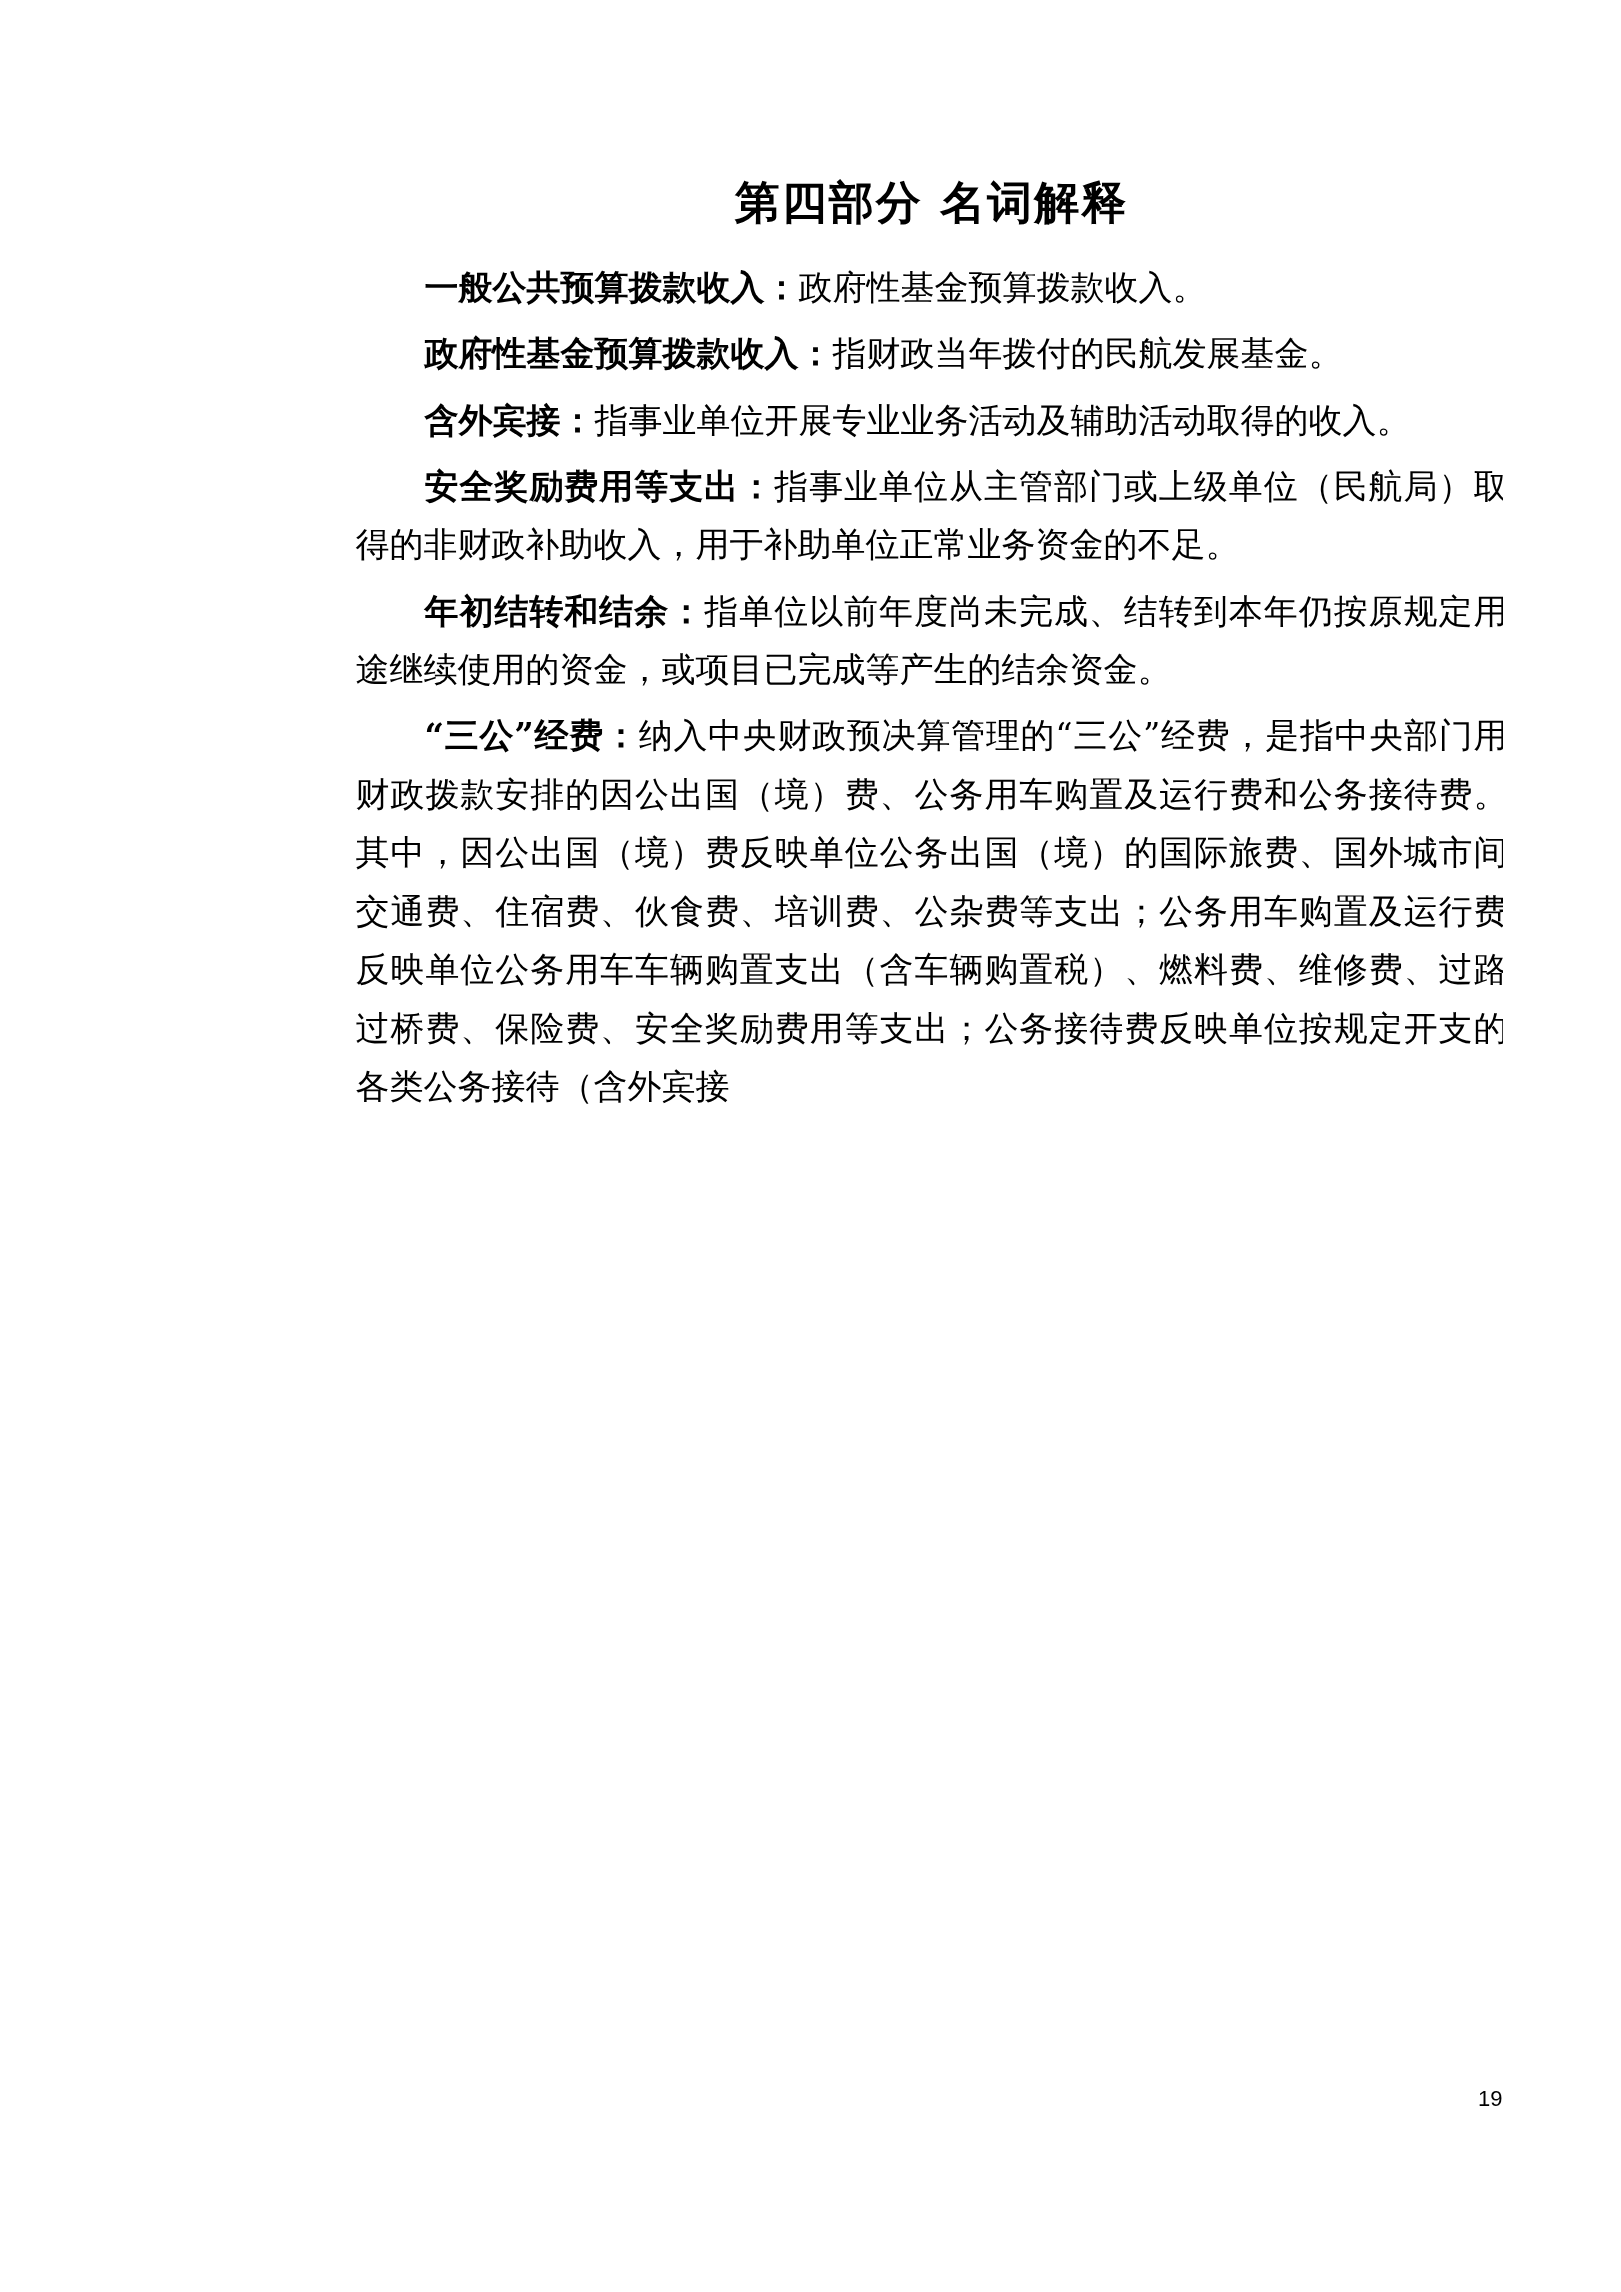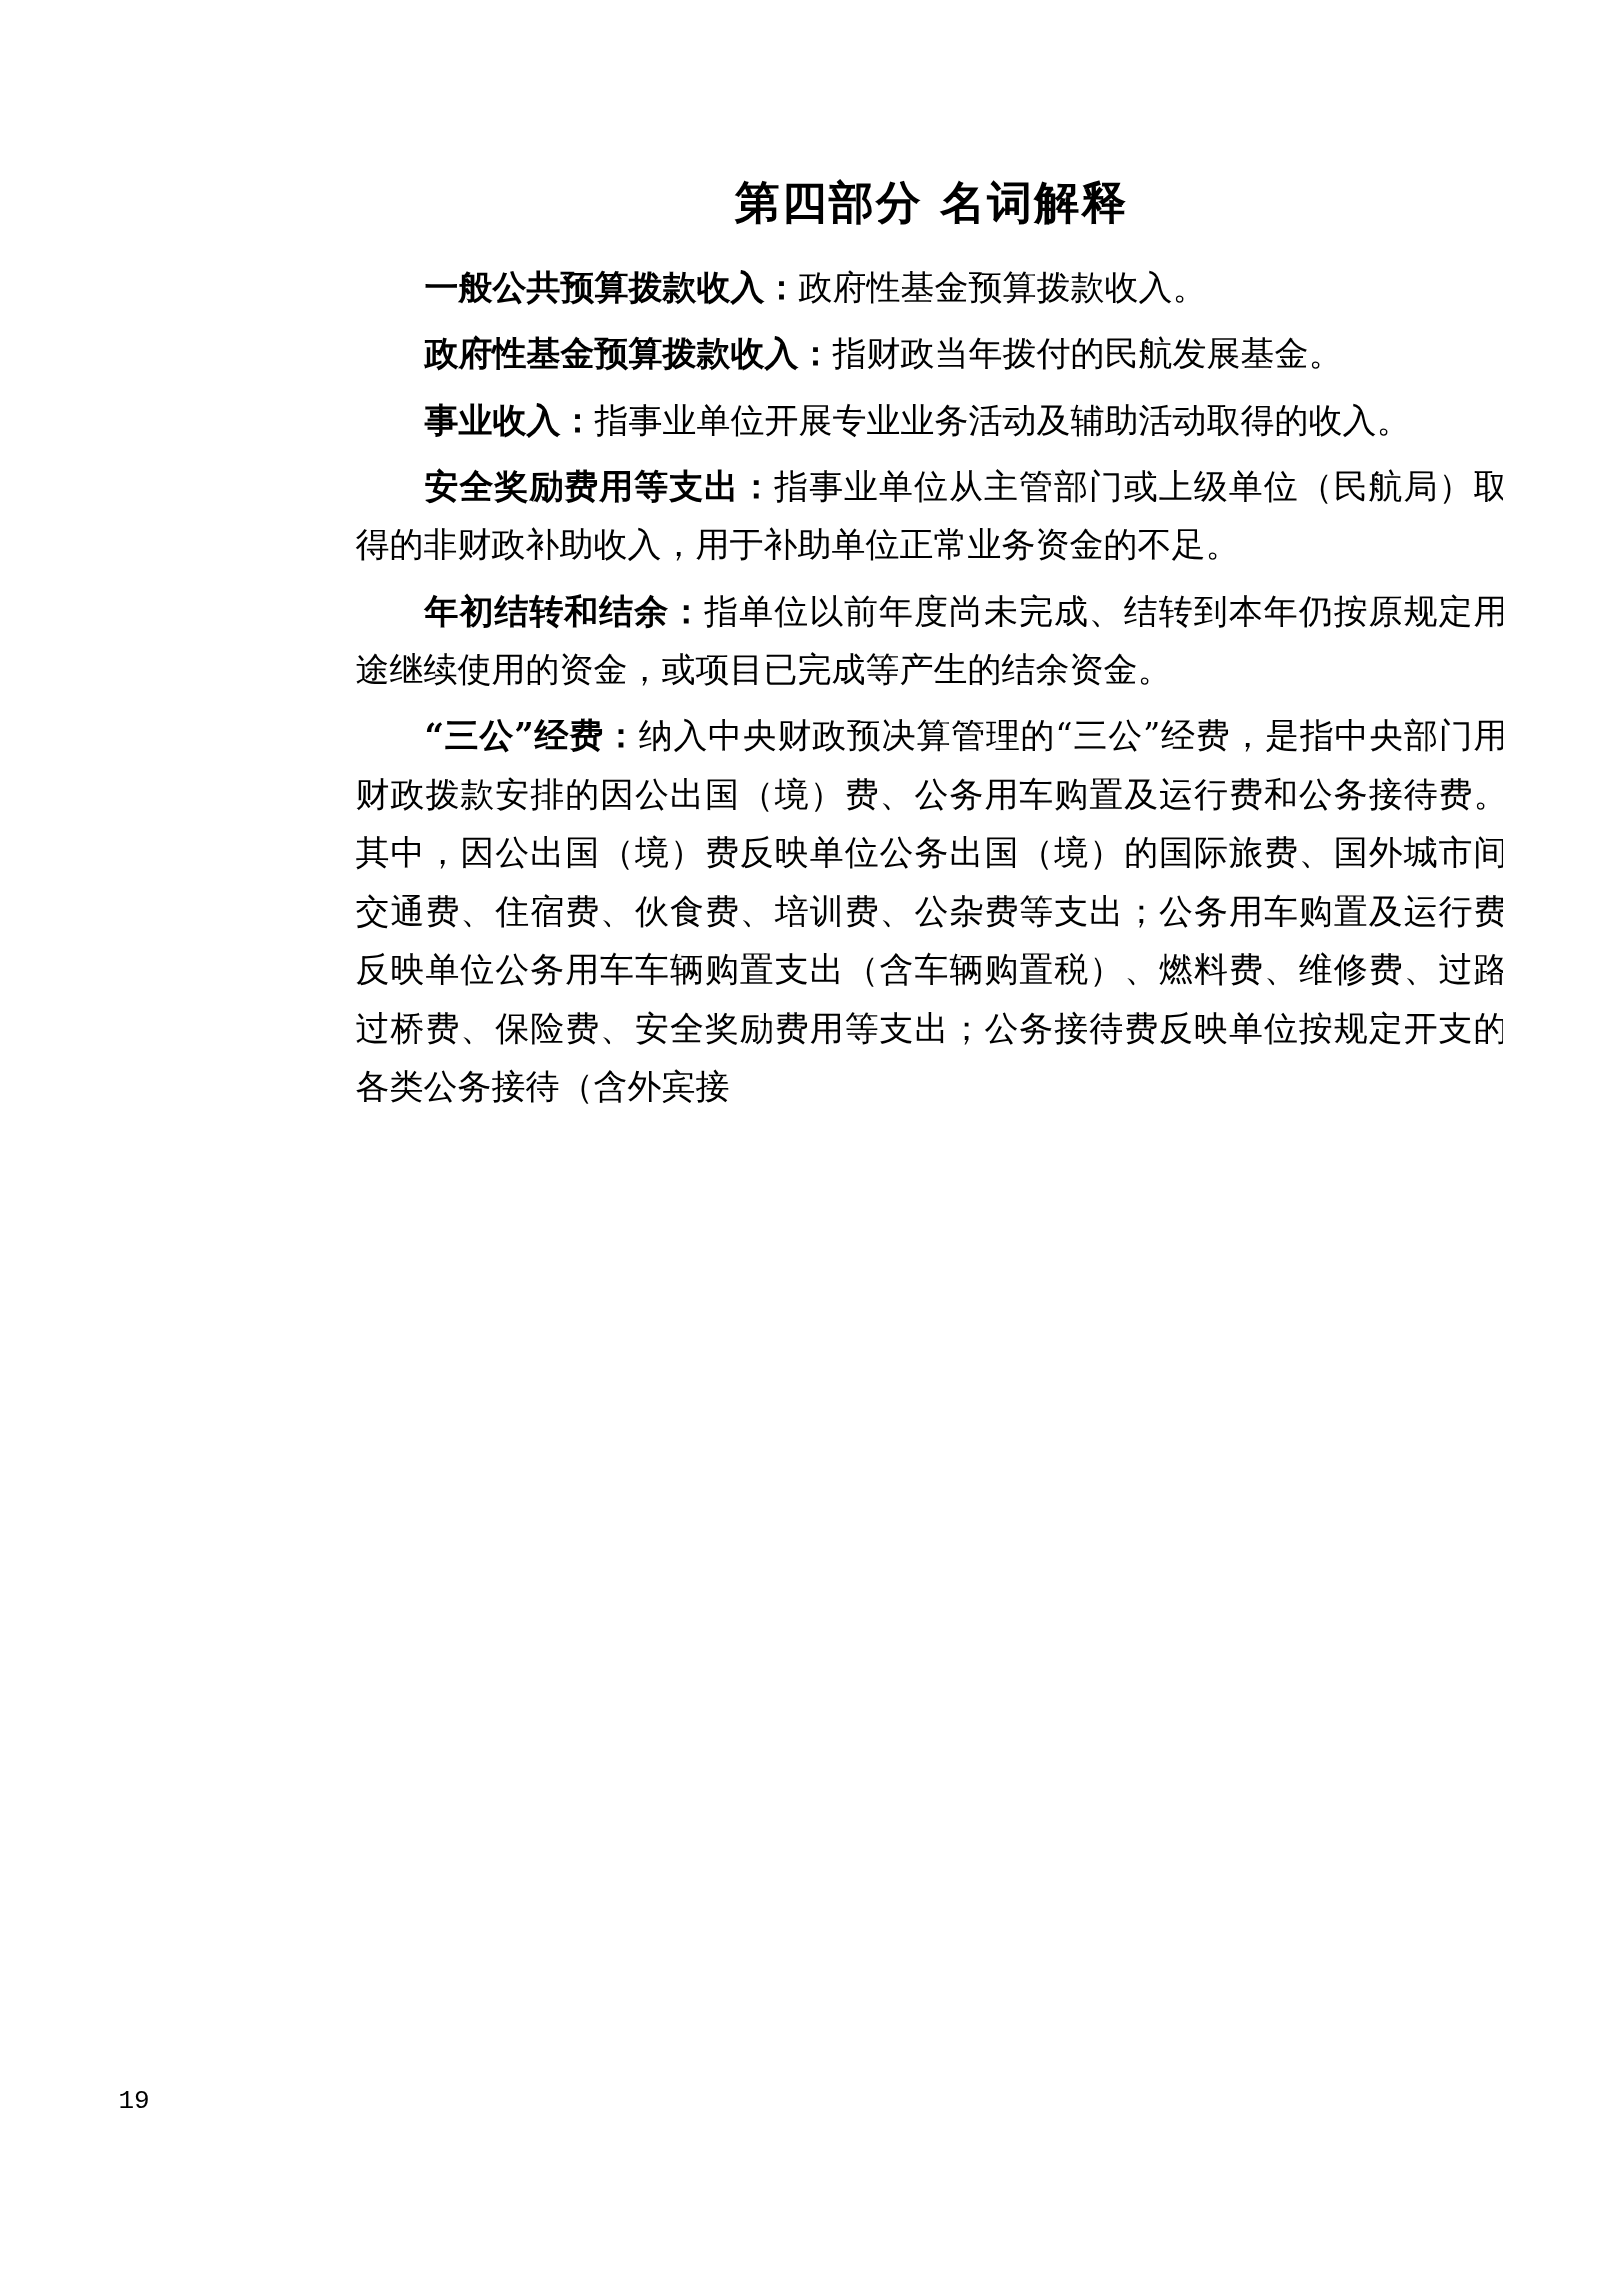--- a/index.html
+++ b/index.html
@@ -44,43 +44,43 @@
     word-break: break-all;
   }
   .para .term {
     font-weight: bold;
   }
   .page-number {
     position: absolute;
     left: 0;
     right: 0;
     top: 2086px;
-    text-align: left;
-    font-size: 26px;
-    font-family: Liberation Mono, monospace;
+    text-align: right;
+    font-size: 22px;
+    font-family: Liberation Sans, sans-serif;
   }
 </style>
 </head>
 <body>
 
 <div class="page">
   <div class="content">
 
     <h1 class="doc-title">第四部分  名词解释</h1>
 
     <p class="para">
       <span class="term">一般公共预算拨款收入：</span><span>政府性基金预算拨款收入。</span>
     </p>
 
     <p class="para">
       <span class="term">政府性基金预算拨款收入：</span><span>指财政当年拨付的民航发展基金。</span>
     </p>
 
     <p class="para">
-      <span class="term">事业收入：</span><span>指事业单位开展专业业务活动及辅助活动取得的收入。</span>
+      <span class="term">含外宾接：</span><span>指事业单位开展专业业务活动及辅助活动取得的收入。</span>
     </p>
 
 
     <p class="para">
       <span class="term">安全奖励费用等支出：</span><span>指事业单位从主管部门或上级单位（民航局）取得的非财政补助收入，用于补助单位正常业务资金的不足。</span>
     </p>
 
     <p class="para">
       <span class="term">年初结转和结余：</span><span>指单位以前年度尚未完成、结转到本年仍按原规定用途继续使用的资金，或项目已完成等产生的结余资金。</span>
     </p>

